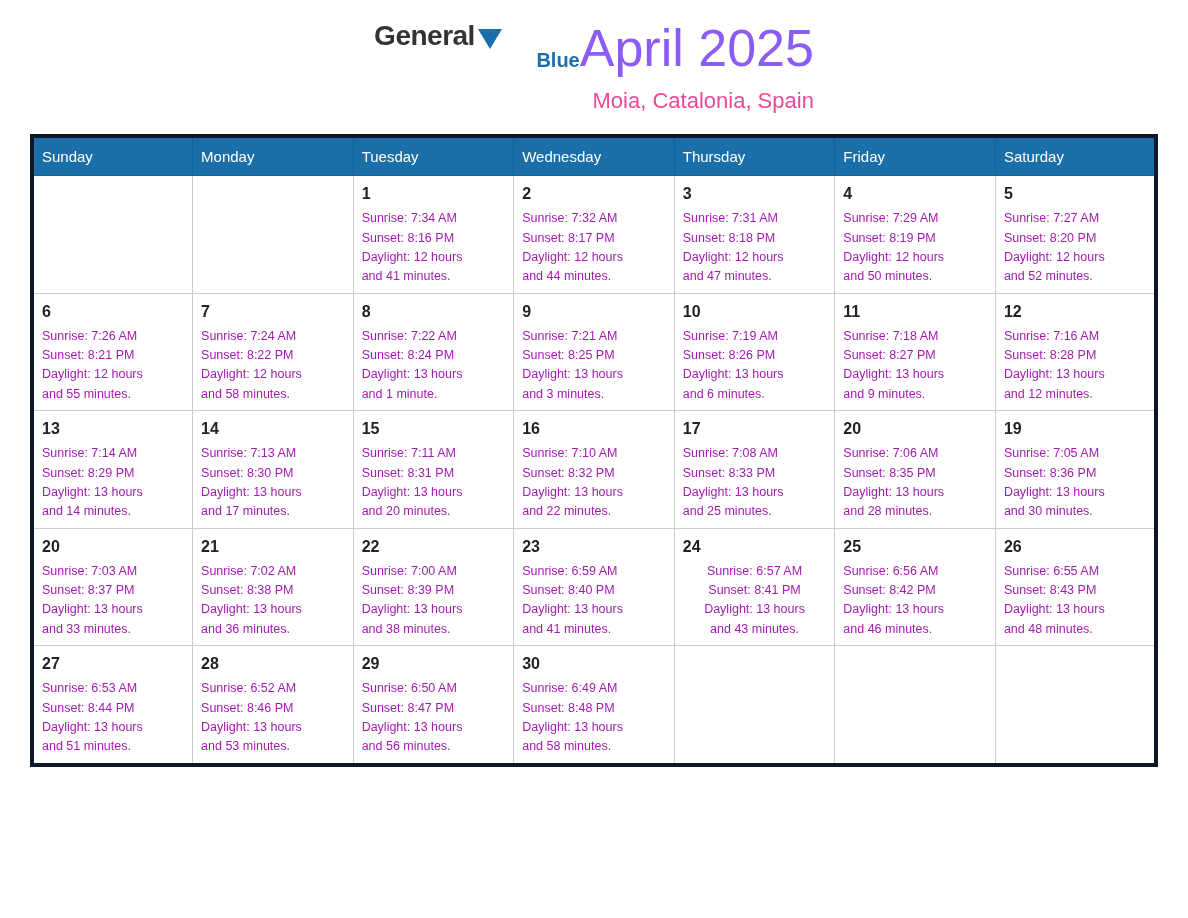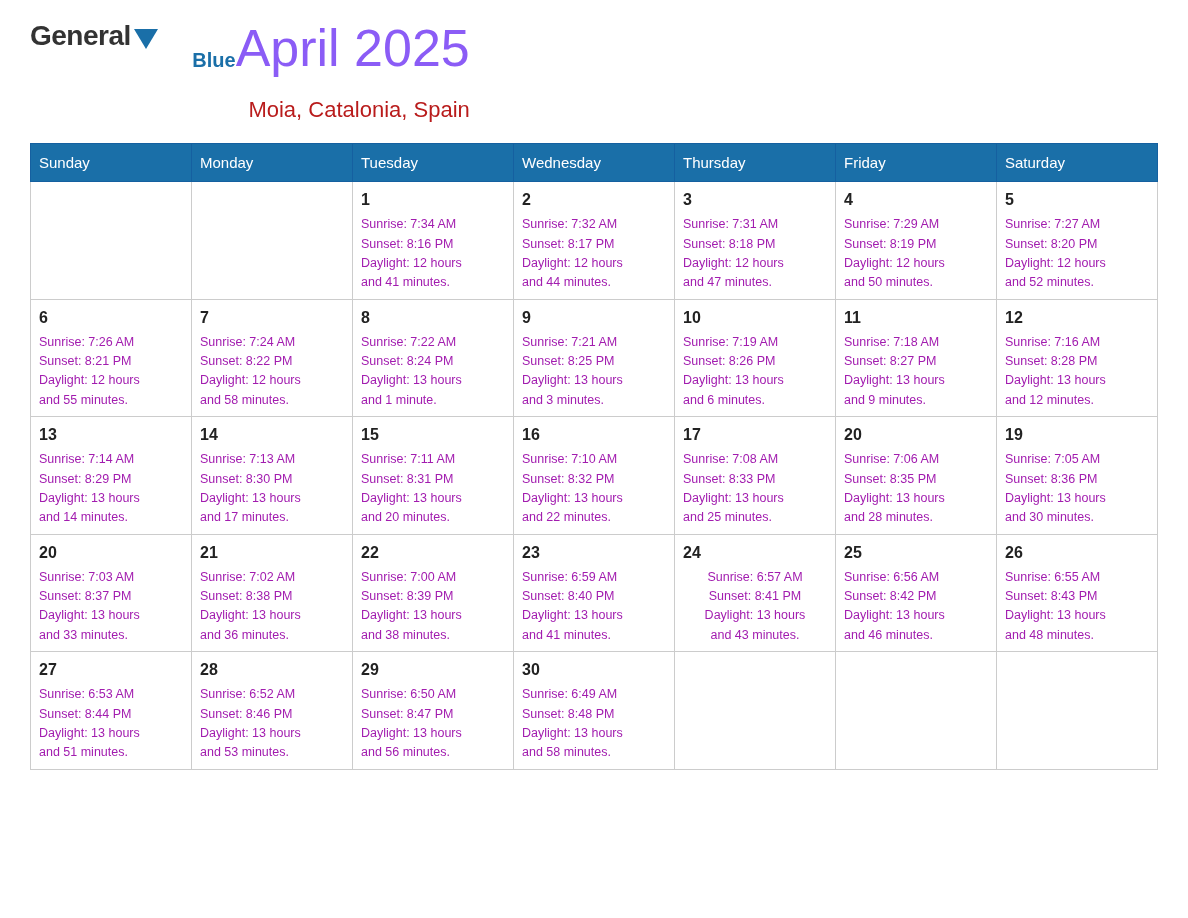--- a/index.html
+++ b/index.html
@@ -6,21 +6,21 @@
     body {
       font-family: Arial, sans-serif;
       background: #fff;
       color: #333;
       padding: 20px 30px;
       width: 1188px;
       min-height: 918px;
     }
     .header {
       display: flex;
-      justify-content: flex-start;
+      justify-content: center;
       align-items: flex-start;
       margin-bottom: 20px;
     }
     .logo {
       display: flex;
       flex-direction: column;
       align-items: flex-start;
     }
     .logo-general {
       font-size: 28px;
@@ -47,27 +47,27 @@
       text-align: right;
     }
     .calendar-title {
       font-size: 52px;
       font-weight: normal;
       color: #8b5cf6;
       line-height: 1.1;
     }
     .calendar-subtitle {
       font-size: 22px;
-      color: #b91c1c;
-      margin-top: 20px;
+      color: #ec4899;
+      margin-top: 11px;
     }
     .calendar {
       width: 100%;
       border-collapse: collapse;
-      border: 1px solid #0f172a;
+      border: 4px solid #0f172a;
     }
     .calendar th {
       background-color: #1a6fa8;
       color: #fff;
       padding: 10px 8px;
       font-size: 15px;
       font-weight: normal;
       text-align: left;
       border: 1px solid #1560a0;
     }

